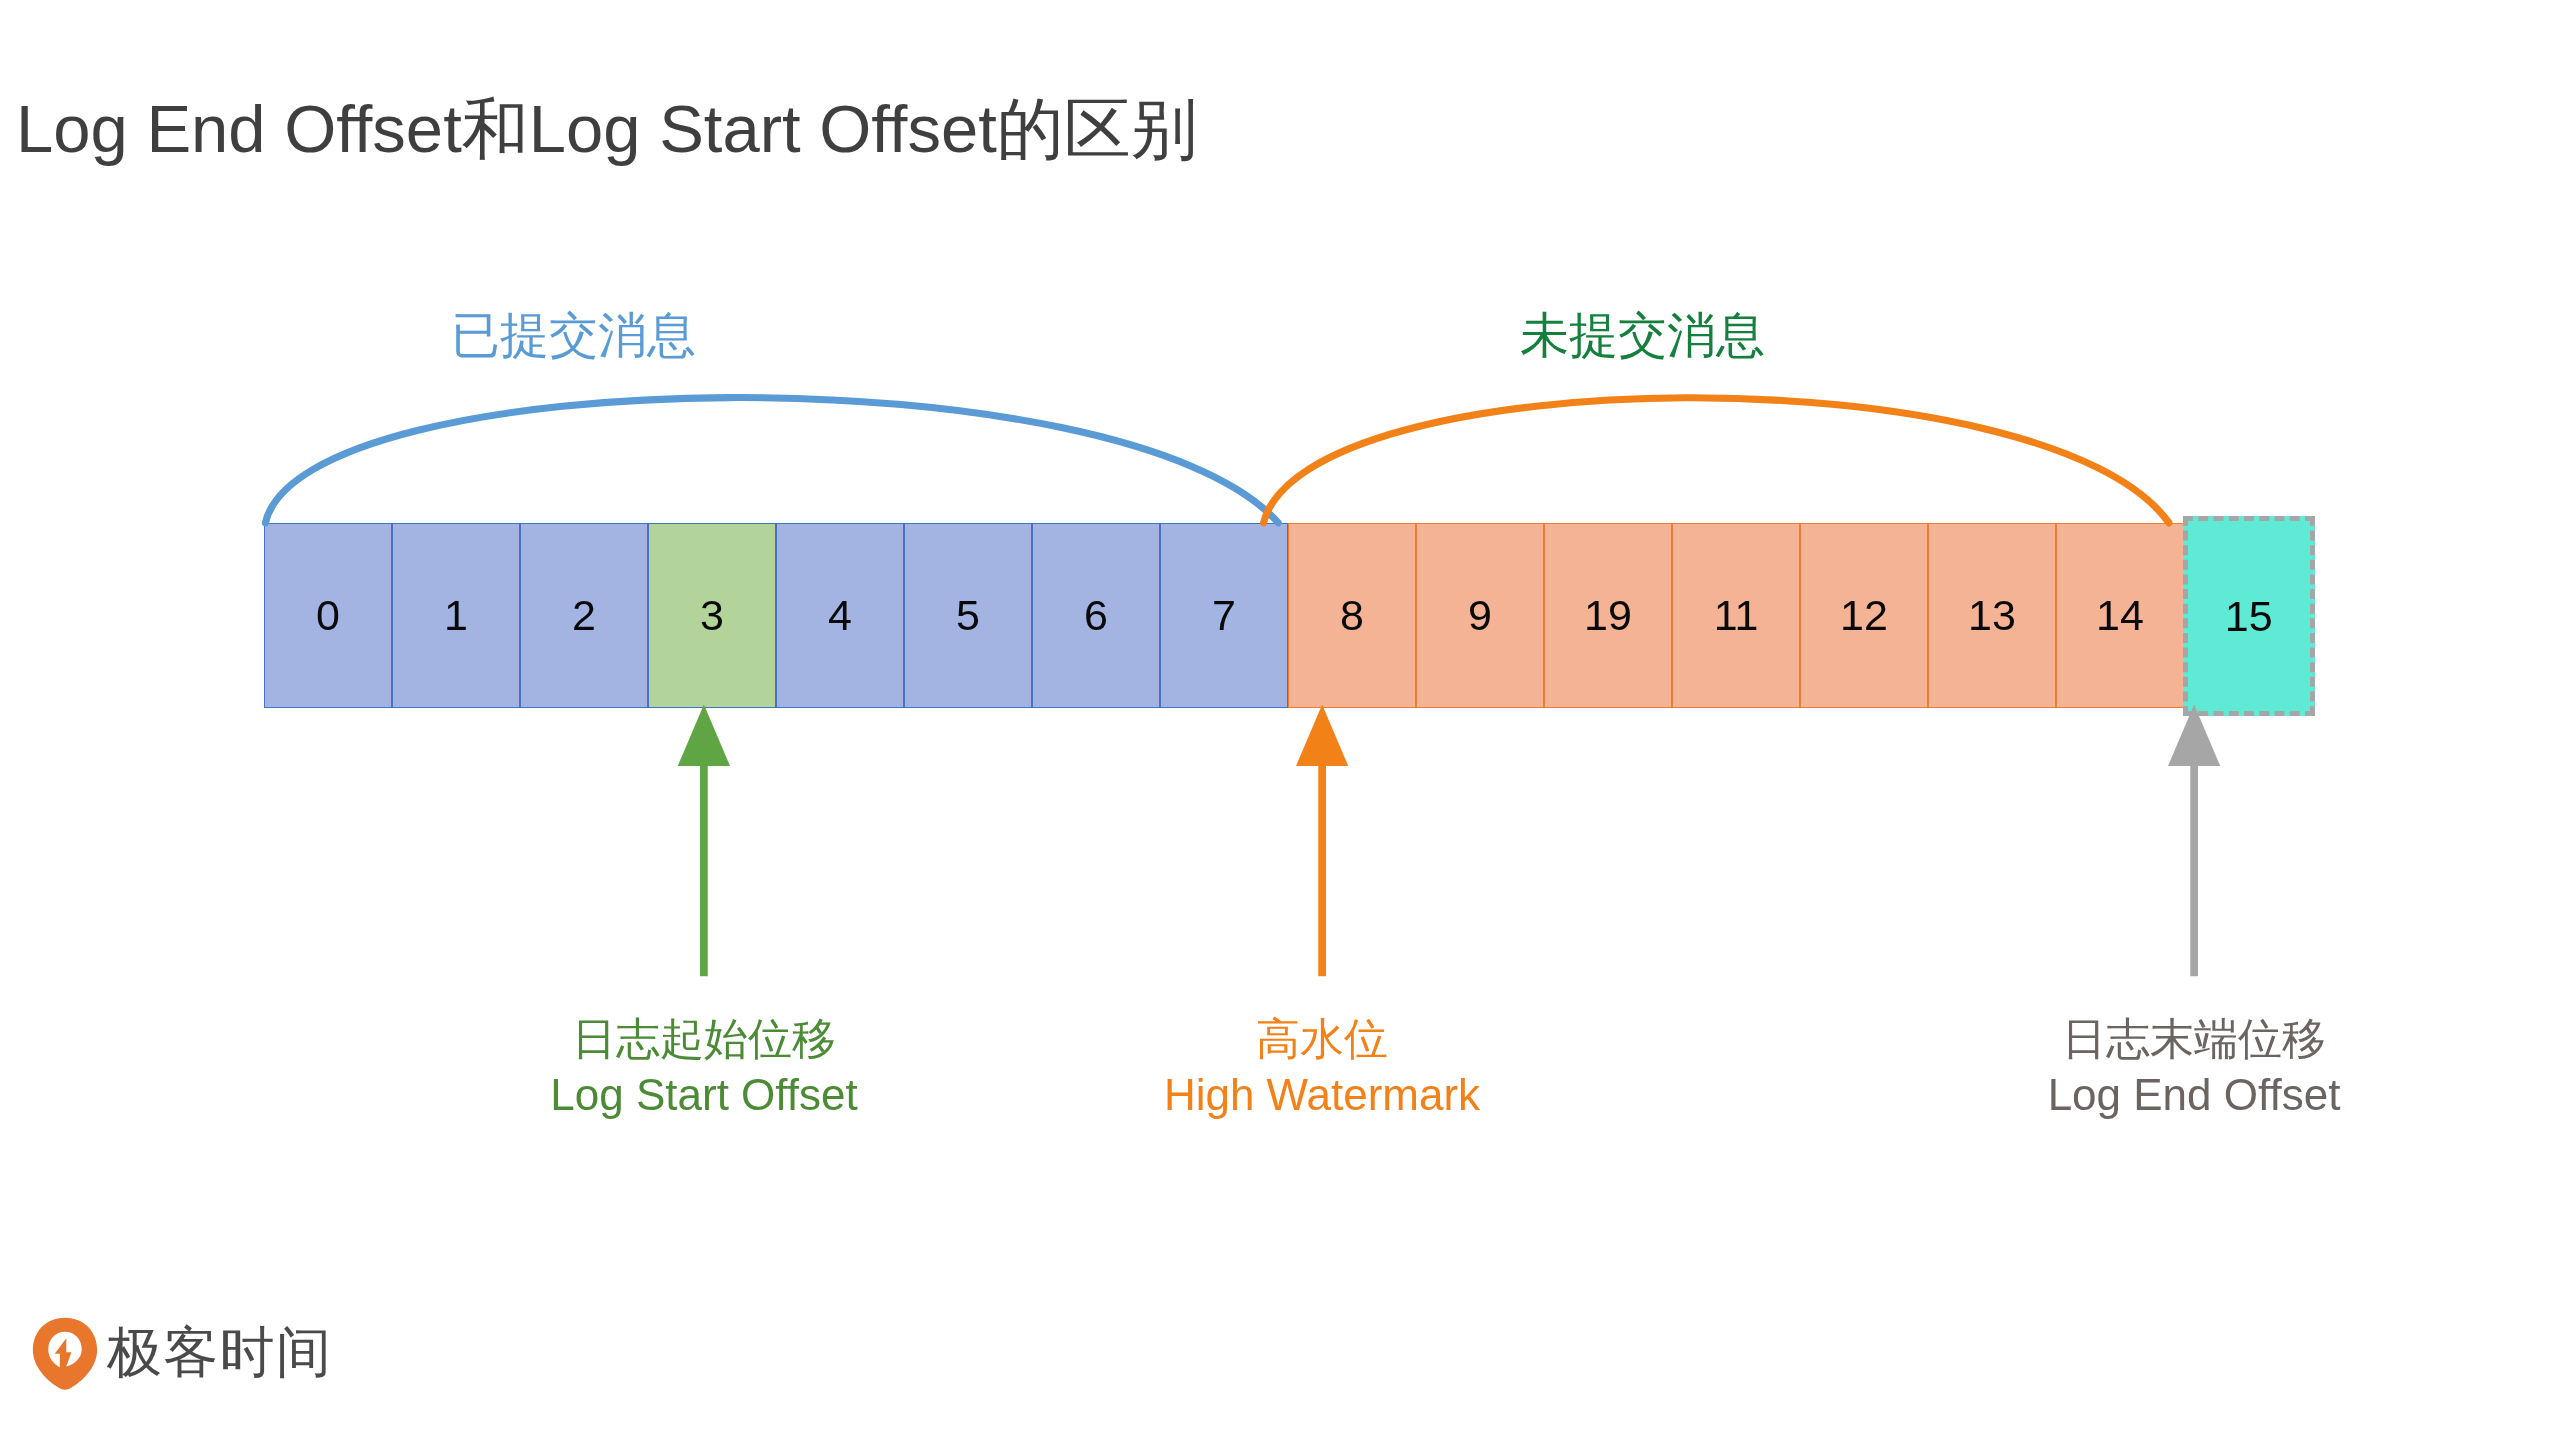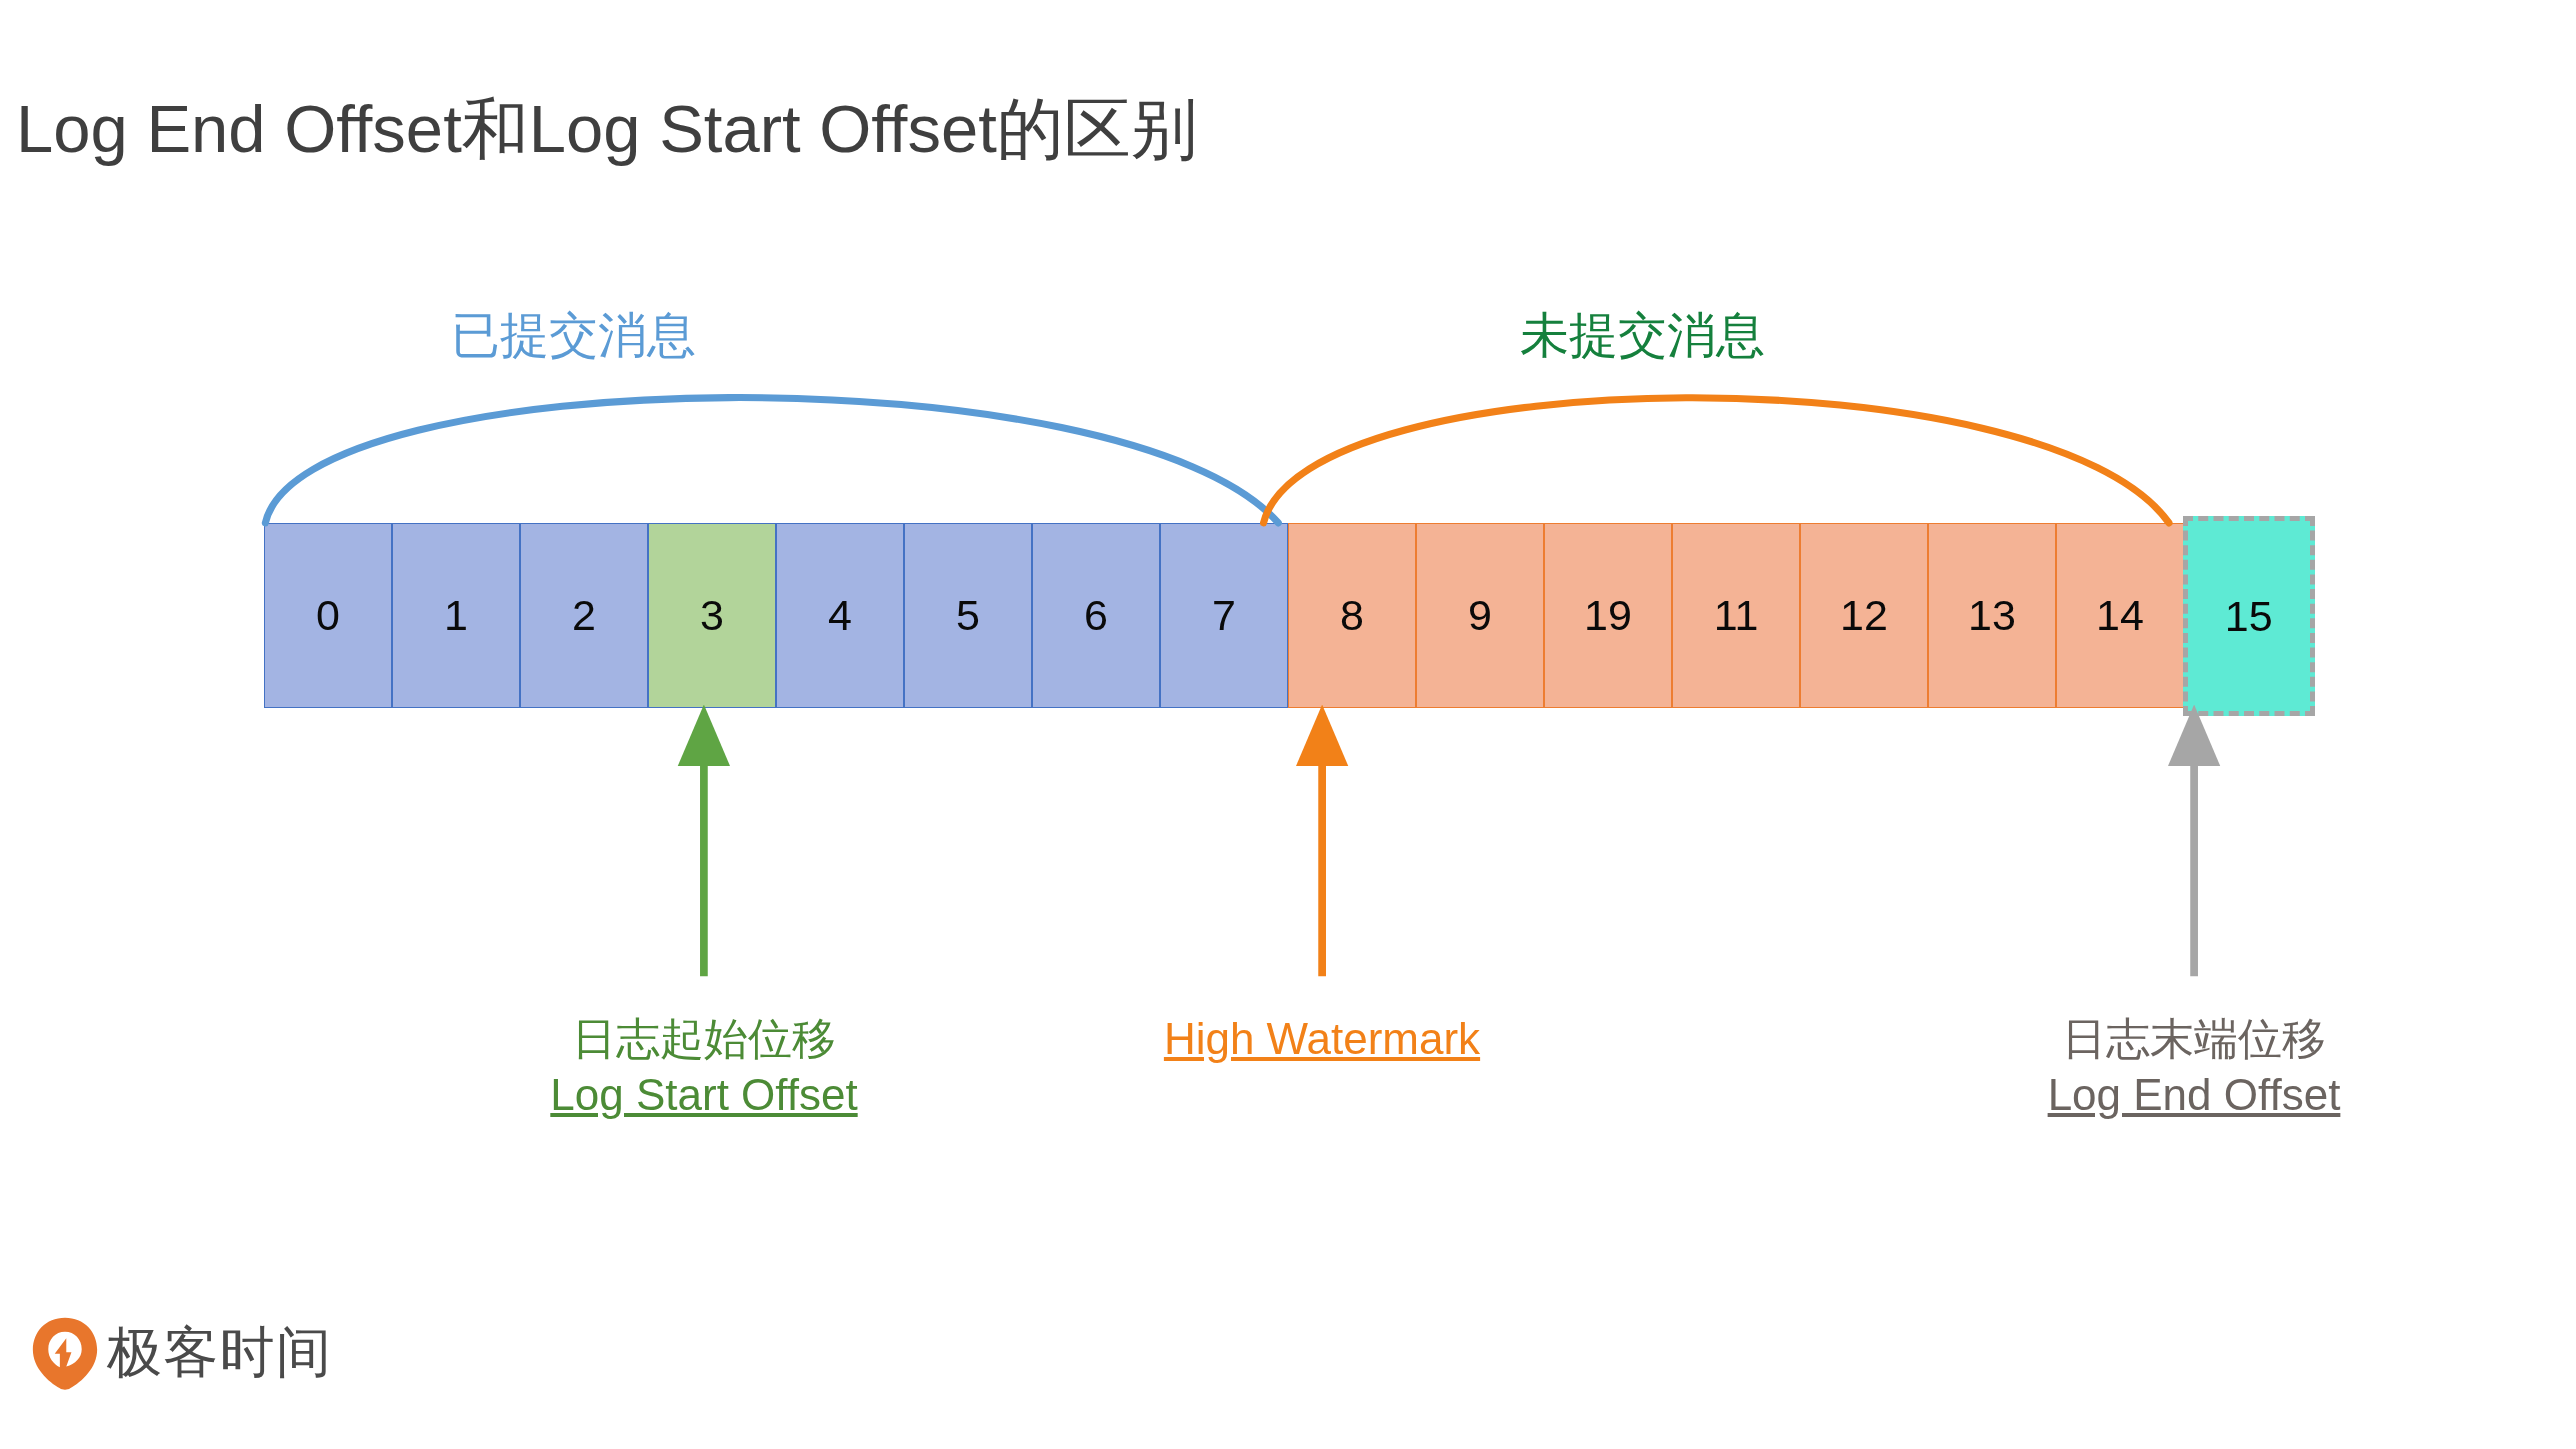--- a/index.html
+++ b/index.html
@@ -113,21 +113,21 @@
 
   
   .legend {
     position: absolute;
     text-align: center;
     font-size: 44px;
     line-height: 1.28;
     white-space: nowrap;
   }
   .legend .l1 { display: block; }
-  .legend .l2 { display: block; text-decoration: underline; }
+  .legend .l2 { display: block; }
   #legend-lso {
     left: 253px;
     top: 1011px;
     width: 902px;
     color: #4C8B36;
   }
   #legend-hw {
     left: 871px;
     top: 1011px;
     width: 902px;
@@ -188,20 +188,21 @@
       <div class="cell orange">13</div>
       <div class="cell orange">14</div>
       <div class="cell grey">15</div>
     </div>
 
   <div class="legend" id="legend-lso">
     <span class="l1">日志起始位移</span>
     <span class="l2">Log Start Offset</span>
   </div>
   <div class="legend" id="legend-hw">
+    <span class="l1">高水位</span>
     <span class="l2">High Watermark</span>
   </div>
   <div class="legend" id="legend-leo">
     <span class="l1">日志末端位移</span>
     <span class="l2">Log End Offset</span>
   </div>
 
   <svg id="overlay" viewBox="0 0 4000 2250" xmlns="http://www.w3.org/2000/svg">
     <defs>
       <marker id="ah-green" markerWidth="8" markerHeight="8" refX="4" refY="4" orient="auto" markerUnits="strokeWidth">

